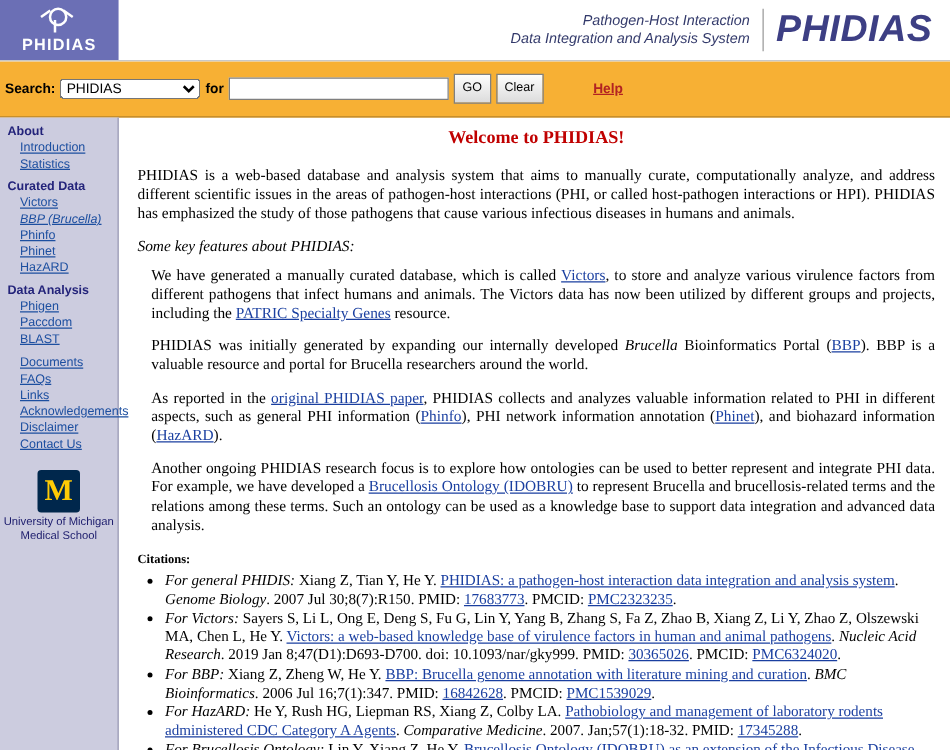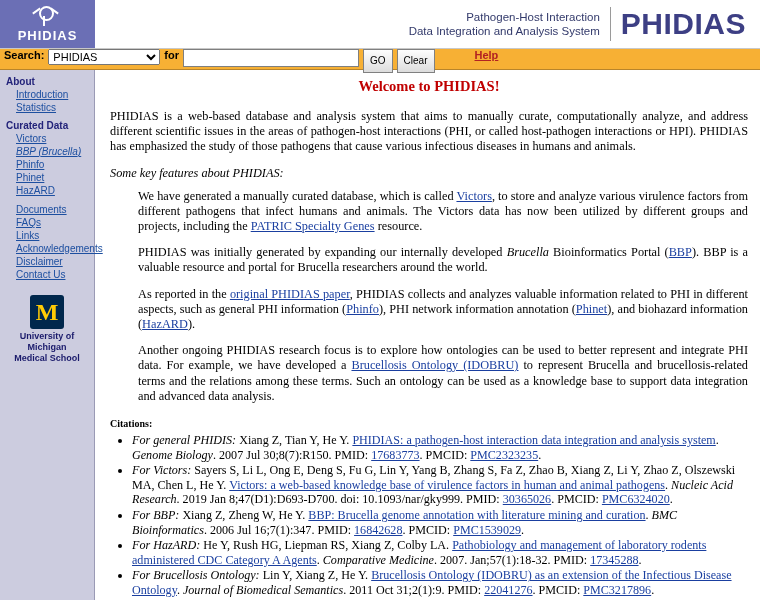--- a/index.html
+++ b/index.html
@@ -79,20 +79,21 @@
   }
   .banner-right {
     position: absolute;
     right: 0; top: 0;
     height: 48px;
     left: 95px;
     background: #ffffff;
     display: flex;
     align-items: center;
     justify-content: flex-end;
+    font-style: italic;
   }
   .banner-sub {
     text-align: right;
     font-family: "Liberation Sans", sans-serif;
     font-size: 11.5px;
     color: #333a6b;
     line-height: 14px;
     padding-right: 10px;
   }
   .banner-divider {
@@ -118,21 +119,22 @@
     background: radial-gradient(circle at 0% 120%, #c9cbe4 0 30%, rgba(201,203,228,0) 31%);
     pointer-events: none;
   }
 
   
   .searchbar {
     height: 20px;
     background: #f7b034;
     border-bottom: 1px solid #b8842a;
     display: flex;
-    padding: 0 4px;
+    align-items: center;
+    padding: 12px 4px;
     font-family: "Liberation Sans", sans-serif;
     font-size: 11px;
     gap: 4px;
   }
   .searchbar .lbl { font-weight: bold; color: #000; }
   .searchbar select {
     font-size: 11px;
     height: 16px;
     font-family: "Liberation Sans", sans-serif;
     width: 112px;
@@ -205,21 +207,21 @@
     font-family: "Liberation Serif", serif;
     font-weight: bold;
     font-size: 24px;
     line-height: 34px;
     border-radius: 3px;
   }
   .um-text {
     color: #1a1a6b;
     font-size: 9px;
     line-height: 11px;
-    font-weight: bold;
+    font-weight: normal;
   }
 
   
   .main {
     flex: 1;
     padding: 6px 12px 0 15px;
     box-sizing: border-box;
   }
   .welcome {
     text-align: center;
@@ -234,21 +236,21 @@
     line-height: 15.2px;
     color: #000;
     margin: 0 0 11px 0;
     text-align: justify;
   }
   .keyfeat {
     font-style: italic;
     font-size: 12.3px;
     margin: 0 0 8px 0;
   }
-  .indent { margin-left: 28px; }
+  .indent { margin-left: 11px; }
   a.lnk {
     color: #1a3fa0;
     text-decoration: underline;
   }
   .cit-title {
     font-weight: bold;
     font-size: 10px;
     margin: 14px 0 4px 0;
   }
   ul.cits {
@@ -308,20 +310,26 @@
         </div>
         <div class="sb-group">
           <div class="sb-head">Curated Data</div>
           <div class="sb-item">Victors</div>
           <div class="sb-item ital">BBP (Brucella)</div>
           <div class="sb-item">Phinfo</div>
           <div class="sb-item">Phinet</div>
           <div class="sb-item">HazARD</div>
         </div>
         <div class="sb-group">
+          <div class="sb-head">Data Analysis</div>
+          <div class="sb-item">Phigen</div>
+          <div class="sb-item">Paccdom</div>
+          <div class="sb-item">BLAST</div>
+        </div>
+        <div class="sb-group">
           <div class="sb-item">Documents</div>
           <div class="sb-item">FAQs</div>
           <div class="sb-item">Links</div>
           <div class="sb-item">Acknowledgements</div>
           <div class="sb-item">Disclaimer</div>
           <div class="sb-item">Contact Us</div>
         </div>
         <div class="um-block">
           <div class="um-badge">M</div>
           <div class="um-text">University of Michigan</div>

